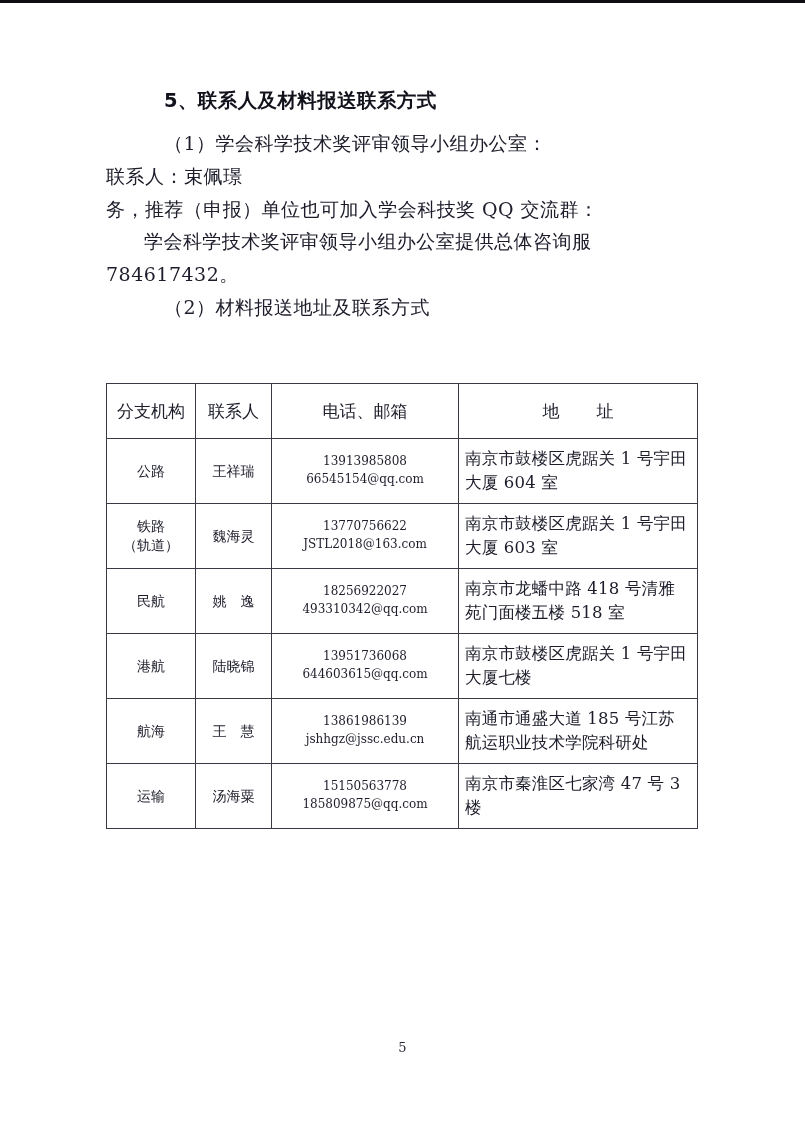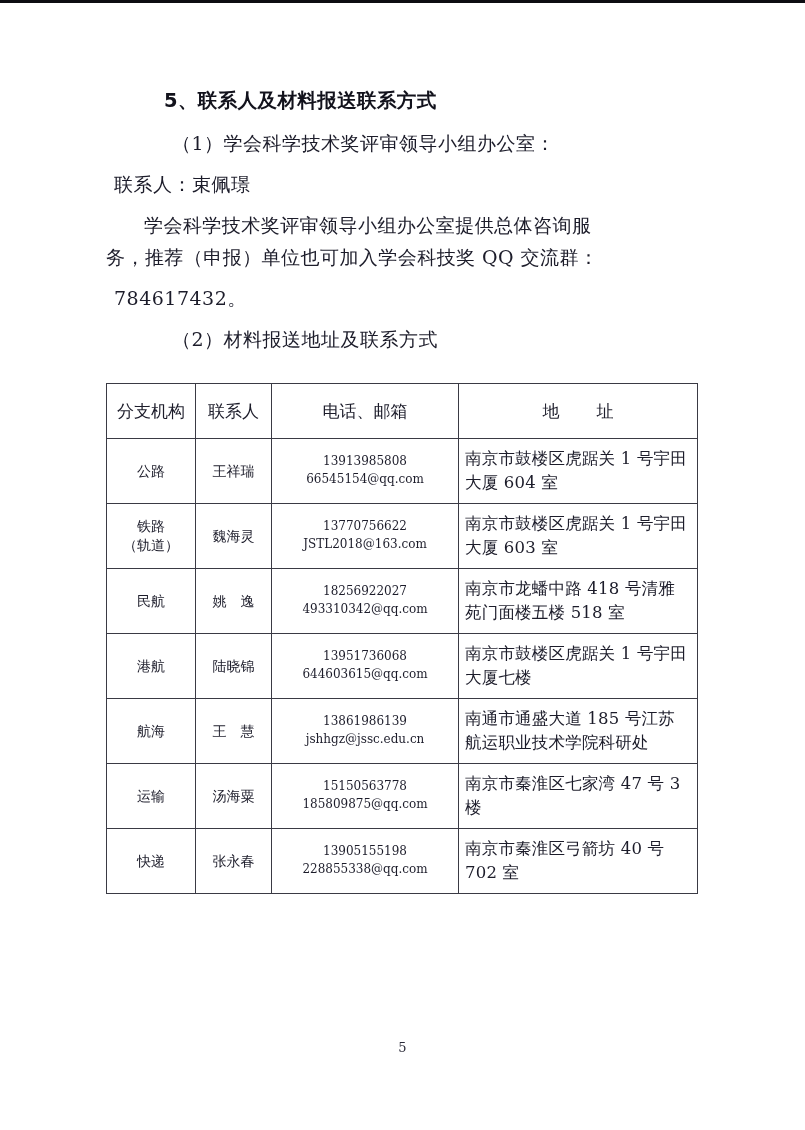--- a/index.html
+++ b/index.html
@@ -42,21 +42,21 @@
     font-weight: bold;
     letter-spacing: 0.4px;
     color: #12121c;
     margin: 0 0 12px 0;
     padding-left: 58px;
     line-height: 1.5;
   }
   p.body-line {
     font-size: 19px;
     line-height: 1.72;
-    margin: 8px;
+    margin: 0;
     color: #1c1c2a;
     letter-spacing: 0.5px;
     white-space: nowrap;
   }
   p.indent2 { padding-left: 58px; }
   p.indent0 { padding-left: 0px; }
   p.para {
     font-size: 19px;
     line-height: 1.72;
     margin: 0;
@@ -134,23 +134,23 @@
 
   <div class="content">
 
     <h1 class="section-heading">5、联系人及材料报送联系方式</h1>
 
     <p class="body-line indent2">（1）学会科学技术奖评审领导小组办公室：</p>
 
     <p class="body-line indent0">联系人：束佩璟</p>
 
 
+    <p class="para">务，推荐（申报）单位也可加入学会科技奖 QQ 交流群：</p>
+
     <p class="para"><span class="ind"></span><span>学会科学技术奖评审领导小组办公室提供总体咨询服</span></p>
-
-    <p class="para">务，推荐（申报）单位也可加入学会科技奖 QQ 交流群：</p>
 
     <p class="body-line indent0">784617432。</p>
 
     <p class="body-line indent2">（2）材料报送地址及联系方式</p>
 
   </div>
 
   <div class="table-wrap">
     <table class="contact-table">
       <colgroup>
@@ -224,29 +224,20 @@
           <td class="branch">运输</td>
           <td class="person">汤海粟</td>
           <td class="contact">
             <span class="phone-line">15150563778</span>
             <span class="email-line">185809875@qq.com</span>
           </td>
           <td class="address">南京市秦淮区七家湾 47 号 3 楼</td>
         </tr>
 
 
-        <tr class="data-row">
-          <td class="branch">快递</td>
-          <td class="person">张永春</td>
-          <td class="contact">
-            <span class="phone-line">13905155198</span>
-            <span class="email-line">228855338@qq.com</span>
-          </td>
-          <td class="address">南京市秦淮区弓箭坊 40 号 702 室</td>
-        </tr>
 
       </tbody>
     </table>
   </div>
 
   <div class="page-number">5</div>
 
 </div>
 
 </body></html>

